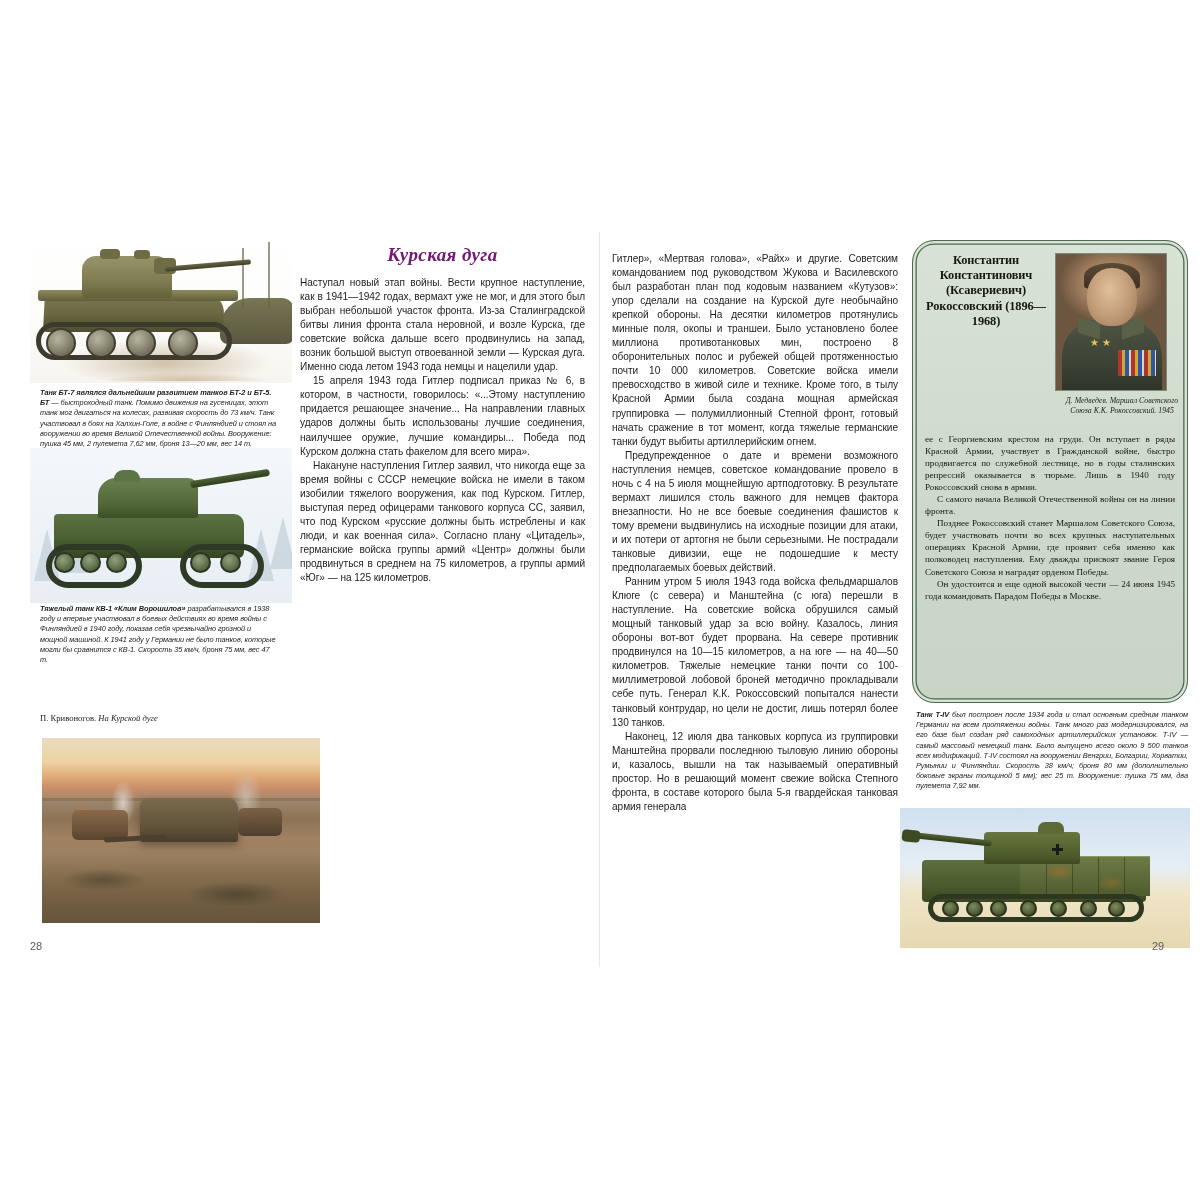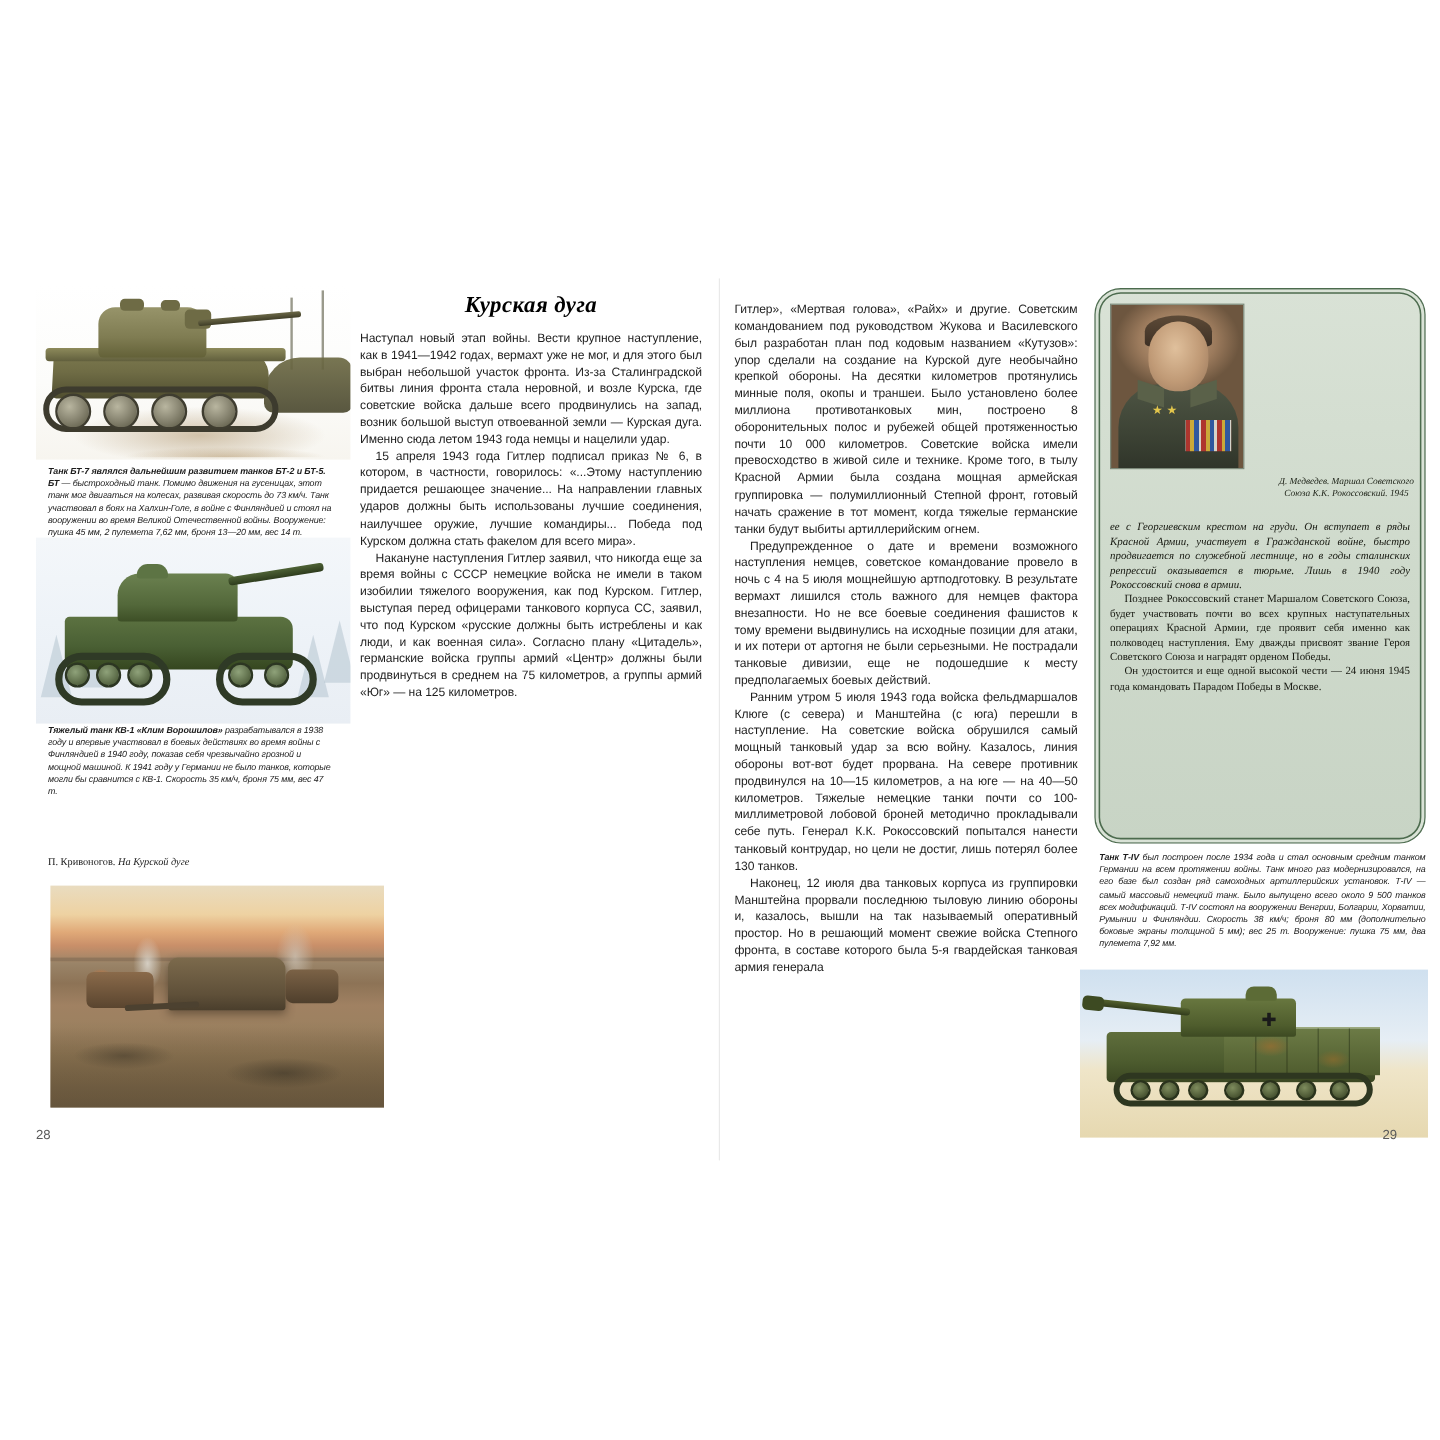--- a/index.html
+++ b/index.html
@@ -43,21 +43,21 @@
   
   .article-title {
     position: absolute;
     left: 300px; top: 244px;
     width: 285px;
     font-family: "Liberation Serif", serif;
     font-style: italic;
     font-weight: bold;
     font-size: 19px;
     letter-spacing: 0.4px;
-    color: #000000;
+    color: #701a75;
     text-align: center;
   }
 
   
   #col1 { left: 300px; top: 276px; width: 285px; }
   #col2 { left: 612px; top: 252px; width: 286px; }
 
   
   .illus { position: absolute; overflow: hidden; }
 
@@ -381,21 +381,21 @@
     font-size: 9.1px; line-height: 12.05px;
     text-align: justify; color:#15170f;
   }
   .sb-body {
     position:absolute; left:12px; top:192px; width:250px;
     font-family:"Liberation Serif", serif;
     font-size: 9.1px; line-height: 12.05px;
     text-align: justify; color:#15170f;
   }
   .sb-body p { text-indent: 12px; margin:0; }
-  .sb-body p.noindent { text-indent:0;font-style:italic; }
+  .sb-body p.noindent { text-indent:0; }
 
   
   .folio {
     position:absolute; bottom:0;
     font-family:"Liberation Sans", sans-serif;
     font-size: 11px; color:#5a5a5a;
   }
   #folio-left  { left:30px;  top:940px; }
   #folio-right { left:1152px; top:940px; }
 </style>
@@ -472,36 +472,38 @@
 
 <div class="body-col" id="col2">
   <p class="noindent">Гитлер», «Мертвая голова», «Райх» и другие. Советским командованием под руководством Жукова и Василевского был разработан план под кодовым названием «Кутузов»: упор сделали на создание на Курской дуге необычайно крепкой обороны. На десятки километров протянулись минные поля, окопы и траншеи. Было установлено более миллиона противотанковых мин, построено 8 оборонительных полос и рубежей общей протяженностью почти 10 000 километров. Советские войска имели превосходство в живой силе и технике. Кроме того, в тылу Красной Армии была создана мощная армейская группировка — полумиллионный Степной фронт, готовый начать сражение в тот момент, когда тяжелые германские танки будут выбиты артиллерийским огнем.</p>
   <p>Предупрежденное о дате и времени возможного наступления немцев, советское командование провело в ночь с 4 на 5 июля мощнейшую артподготовку. В результате вермахт лишился столь важного для немцев фактора внезапности. Но не все боевые соединения фашистов к тому времени выдвинулись на исходные позиции для атаки, и их потери от артогня не были серьезными. Не пострадали танковые дивизии, еще не подошедшие к месту предполагаемых боевых действий.</p>
   <p>Ранним утром 5 июля 1943 года войска фельдмаршалов Клюге (с севера) и Манштейна (с юга) перешли в наступление. На советские войска обрушился самый мощный танковый удар за всю войну. Казалось, линия обороны вот-вот будет прорвана. На севере противник продвинулся на 10—15 километров, а на юге — на 40—50 километров. Тяжелые немецкие танки почти со 100-миллиметровой лобовой броней методично прокладывали себе путь. Генерал К.К. Рокоссовский попытался нанести танковый контрудар, но цели не достиг, лишь потерял более 130 танков.</p>
   <p>Наконец, 12 июля два танковых корпуса из группировки Манштейна прорвали последнюю тыловую линию обороны и, казалось, вышли на так называемый оперативный простор. Но в решающий момент свежие войска Степного фронта, в составе которого была 5-я гвардейская танковая армия генерала</p>
 </div>
 
 <div id="sidebar">
   <div class="sb-head">
+    <div class="sb-title">Константин Константинович (Ксавериевич) Рокоссовский (1896—1968)</div>
     <div class="sb-portrait">
       <div class="tunic"></div>
       <div class="collar-l"></div>
       <div class="collar-r"></div>
       <div class="hair"></div>
       <div class="head"></div>
       <div class="star" style="left:34px;">★</div>
       <div class="star" style="left:46px;">★</div>
       <div class="ribbons"></div>
     </div>
   </div>
 
   <div class="sb-cap">Д. Медведев. Маршал Советского Союза К.К. Рокоссовский. 1945</div>
 
   <div class="sb-body">
     <p class="noindent">ее с Георгиевским крестом на груди. Он вступает в ряды Красной Армии, участвует в Гражданской войне, быстро продвигается по служебной лестнице, но в годы сталинских репрессий оказывается в тюрьме. Лишь в 1940 году Рокоссовский снова в армии.</p>
+    <p>С самого начала Великой Отечественной войны он на линии фронта.</p>
     <p>Позднее Рокоссовский станет Маршалом Советского Союза, будет участвовать почти во всех крупных наступательных операциях Красной Армии, где проявит себя именно как полководец наступления. Ему дважды присвоят звание Героя Советского Союза и наградят орденом Победы.</p>
     <p>Он удостоится и еще одной высокой чести — 24 июня 1945 года командовать Парадом Победы в Москве.</p>
   </div>
 </div>
 
 <div class="caption" id="cap-t4"><b>Танк Т-IV</b><span> был построен после 1934 года и стал основным средним танком Германии на всем протяжении войны. Танк много раз модернизировался, на его базе был создан ряд самоходных артиллерийских установок. Т-IV — самый массовый немецкий танк. Было выпущено всего около 9 500 танков всех модификаций. Т-IV состоял на вооружении Венгрии, Болгарии, Хорватии, Румынии и Финляндии. Скорость 38 км/ч; броня 80 мм (дополнительно боковые экраны толщиной 5 мм); вес 25 т. Вооружение: пушка 75 мм, два пулемета 7,92 мм.</span></div>
 
 <div class="illus" id="illus-t4" style="left:900px;top:808px;width:290px;height:140px;">
   <div class="hull"></div>
   <div class="schurzen">

